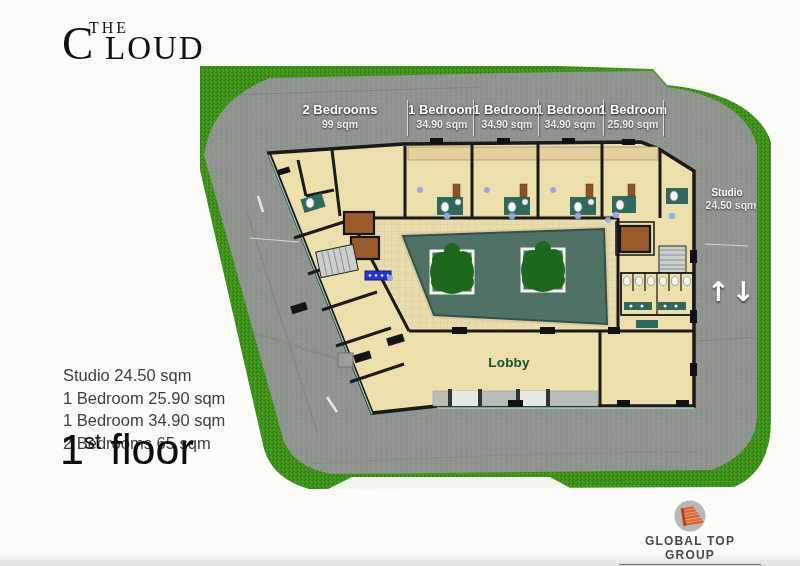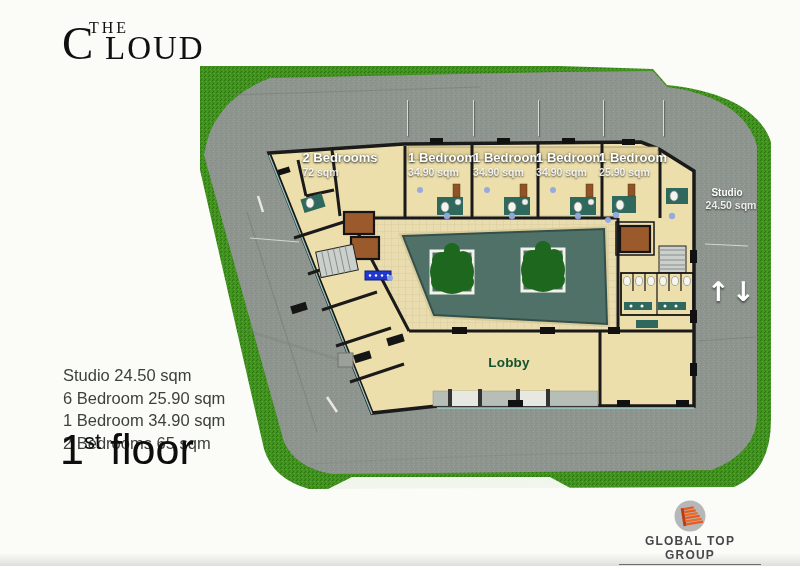--- a/index.html
+++ b/index.html
@@ -9,21 +9,21 @@
   
   #plan-svg{position:absolute;left:0;top:0;width:800px;height:566px;}
 
   
   .logo-part{position:absolute;color:#101010;font-family:"Liberation Serif","DejaVu Serif",serif;line-height:1;}
   .logo-c{left:62px;top:20px;font-size:47px;}
   .logo-the{left:89px;top:20px;font-size:16px;letter-spacing:3px;}
   .logo-loud{left:105px;top:32px;font-size:33px;letter-spacing:2px;}
 
   
-  .unit-label{position:absolute;top:102px;transform:translateX(-50%);color:#fff;white-space:nowrap;margin-top:48px;}
+  .unit-label{position:absolute;top:102px;transform:translateX(-50%);text-align:center;color:#fff;white-space:nowrap;}
   .unit-label .u-name{font-size:13px;font-weight:bold;text-shadow:0 1px 2px rgba(25,30,25,.85),0 0 3px rgba(25,30,25,.5);}
   .unit-label .u-area{font-size:10.5px;font-weight:bold;color:rgba(255,255,255,.88);margin-top:1px;text-shadow:0 1px 2px rgba(25,30,25,.8);}
   .label-divider{position:absolute;top:100px;width:1px;height:36px;background:rgba(255,255,255,.65);box-shadow:1px 1px 1px rgba(0,0,0,.35);}
 
   .studio-label{position:absolute;left:727px;top:187px;transform:translateX(-50%);text-align:center;color:#fff;white-space:nowrap;}
   .studio-label .u-name{font-size:10px;font-weight:bold;text-shadow:0 1px 2px rgba(25,30,25,.85);}
   .studio-label .u-area{font-size:10.5px;font-weight:bold;color:rgba(255,255,255,.88);margin-top:1px;text-shadow:0 1px 2px rgba(25,30,25,.8);margin-left:8px;}
 
   .road-arrow{position:absolute;top:276px;font-family:"DejaVu Sans",sans-serif;font-size:27px;font-weight:bold;color:#fff;text-shadow:0 2px 2px rgba(30,35,30,.6);}
   #up-arrow{left:707px;}
@@ -264,21 +264,21 @@
   </svg>
 
   <div>
     <span class="logo-part logo-c">C</span>
     <span class="logo-part logo-the">THE</span>
     <span class="logo-part logo-loud">LOUD</span>
   </div>
 
   <div class="unit-label" style="left:340px">
     <div class="u-name">2 Bedrooms</div>
-    <div class="u-area">72 sqm</div>
+    <div class="u-area">99 sqm</div>
   </div>
   <div class="unit-label" style="left:442px">
     <div class="u-name">1 Bedroom</div>
     <div class="u-area">34.90 sqm</div>
   </div>
   <div class="unit-label" style="left:507px">
     <div class="u-name">1 Bedroom</div>
     <div class="u-area">34.90 sqm</div>
   </div>
   <div class="unit-label" style="left:570px">
@@ -300,21 +300,21 @@
     <div class="u-area">24.50 sqm</div>
   </div>
 
   <span class="road-arrow" id="up-arrow">↑</span>
   <span class="road-arrow" id="down-arrow">↓</span>
 
   <div class="lobby-label">Lobby</div>
 
   <div class="legend">
     <div>Studio 24.50 sqm</div>
-    <div>6 Bedroom 25.90 sqm</div>
+    <div>1 Bedroom 25.90 sqm</div>
     <div>1 Bedroom 34.90 sqm</div>
     <div>2 Bedrooms 65 sqm</div>
   </div>
 
   <div class="floor-title">
     <span>1</span><span class="ord">st</span><span class="word">floor</span>
   </div>
 
   <div class="brand">
     <svg class="brand-mark" width="34" height="34" viewBox="0 0 34 34">

